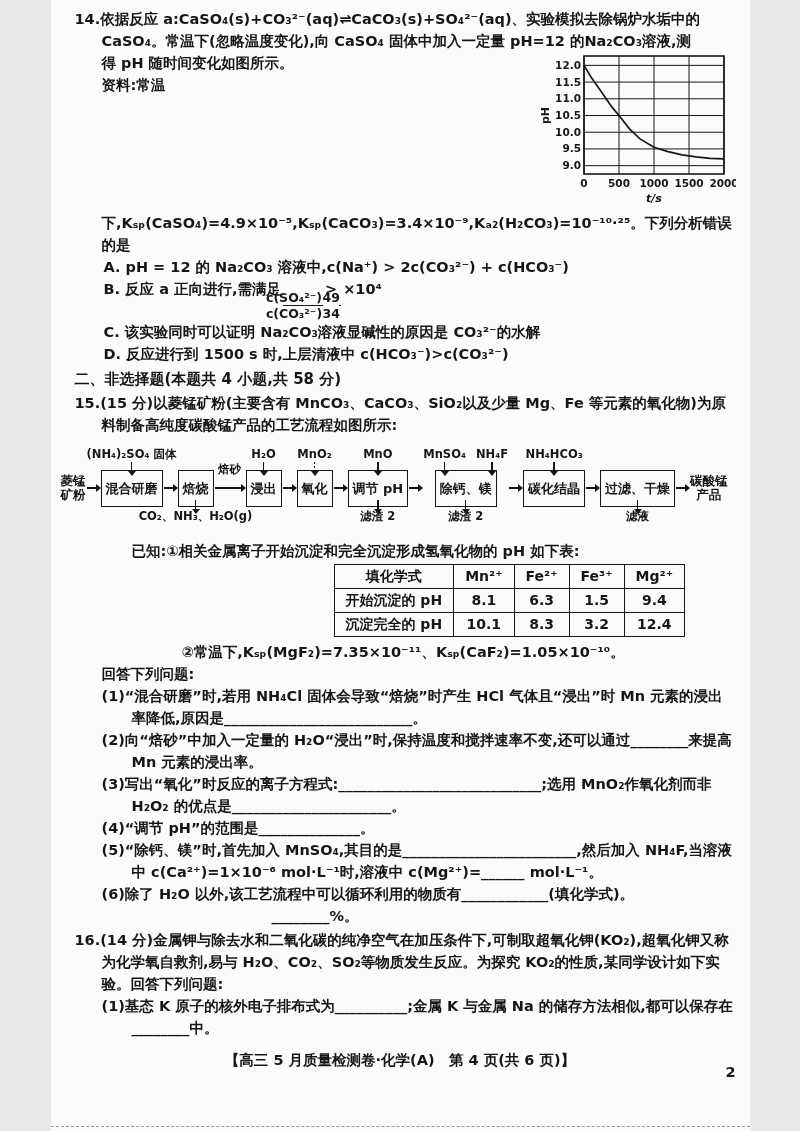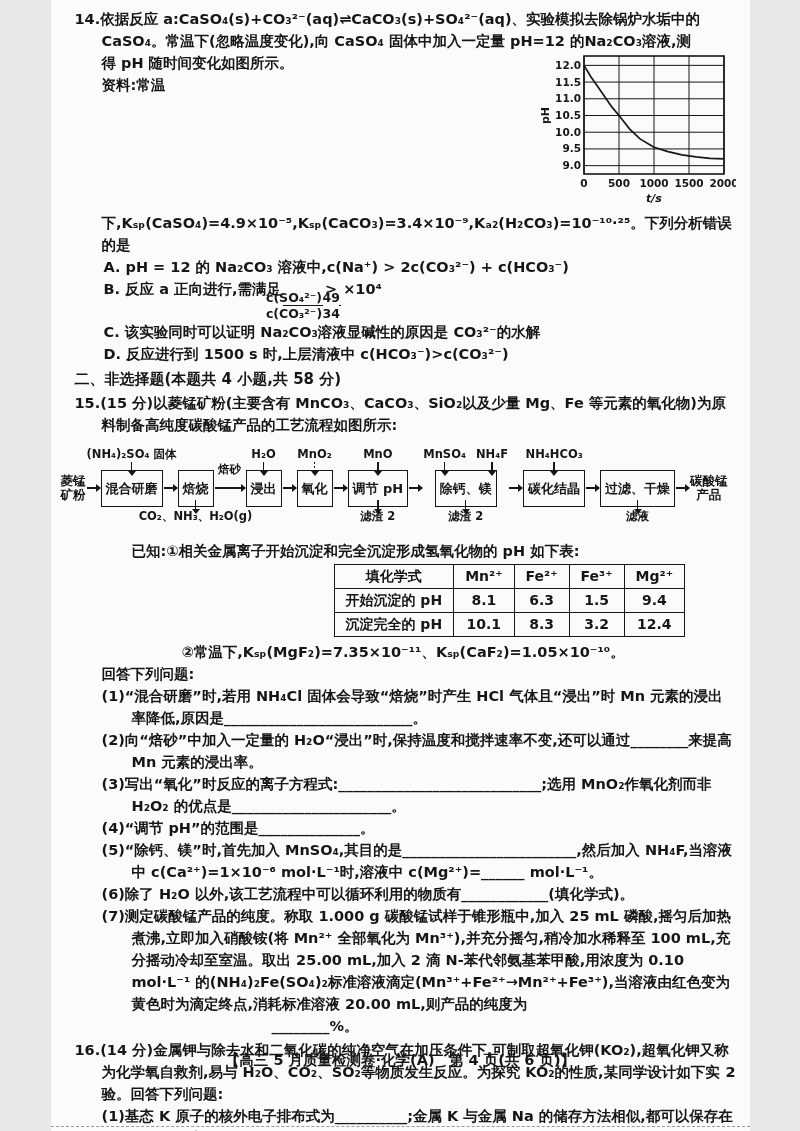--- a/index.html
+++ b/index.html
@@ -366,21 +366,20 @@
         </table>
 
       <p class="known2">②常温下,Kₛₚ(MgF₂)=7.35×10⁻¹¹、Kₛₚ(CaF₂)=1.05×10⁻¹⁰。</p>
       <p>回答下列问题:</p>
       <p class="item">(1)“混合研磨”时,若用 NH₄Cl 固体会导致“焙烧”时产生 HCl 气体且“浸出”时 Mn 元素的浸出率降低,原因是__________________________。</p>
       <p class="item">(2)向“焙砂”中加入一定量的 H₂O“浸出”时,保持温度和搅拌速率不变,还可以通过________来提高 Mn 元素的浸出率。</p>
       <p class="item">(3)写出“氧化”时反应的离子方程式:____________________________;选用 MnO₂作氧化剂而非 H₂O₂ 的优点是______________________。</p>
       <p class="item">(4)“调节 pH”的范围是______________。</p>
       <p class="item">(5)“除钙、镁”时,首先加入 MnSO₄,其目的是________________________,然后加入 NH₄F,当溶液中 c(Ca²⁺)=1×10⁻⁶ mol·L⁻¹时,溶液中 c(Mg²⁺)=______ mol·L⁻¹。</p>
       <p class="item">(6)除了 H₂O 以外,该工艺流程中可以循环利用的物质有____________(填化学式)。</p>
-      <p class="item">(7)测定碳酸锰产品的纯度。称取 1.000 g 碳酸锰试样于锥形瓶中,加入 25 mL 磷酸,摇匀后加热煮沸,立即加入硝酸铵(将 Mn²⁺ 全部氧化为 Mn³⁺),并充分摇匀,稍冷加水稀释至 100 mL,充分摇动冷却至室温。取出 25.00 mL,加入 2 滴 N-苯代邻氨基苯甲酸,用浓度为 0.10 mol·L⁻¹ 的(NH₄)₂Fe(SO₄)₂标准溶液滴定(Mn³⁺+Fe²⁺→Mn²⁺+Fe³⁺),当溶液由红色变为黄色时为滴定终点,消耗标准溶液 20.00 mL,则产品的纯度为</p>
       <p class="item-tail">________%。</p>
     </div>
   </div>
 
   <div class="q-block">
     <p class="q-intro"><span class="qnum">16.</span><span>(14 分)金属钾与除去水和二氧化碳的纯净空气在加压条件下,可制取超氧化钾(KO₂),超氧化钾又称为化学氧自救剂,易与 H₂O、CO₂、SO₂等物质发生反应。为探究 KO₂的性质,某同学设计如下实验。回答下列问题:</span></p>
     <div class="q15-body">
       <p class="item">(1)基态 K 原子的核外电子排布式为__________;金属 K 与金属 Na 的储存方法相似,都可以保存在________中。</p>
     </div>
   </div>

